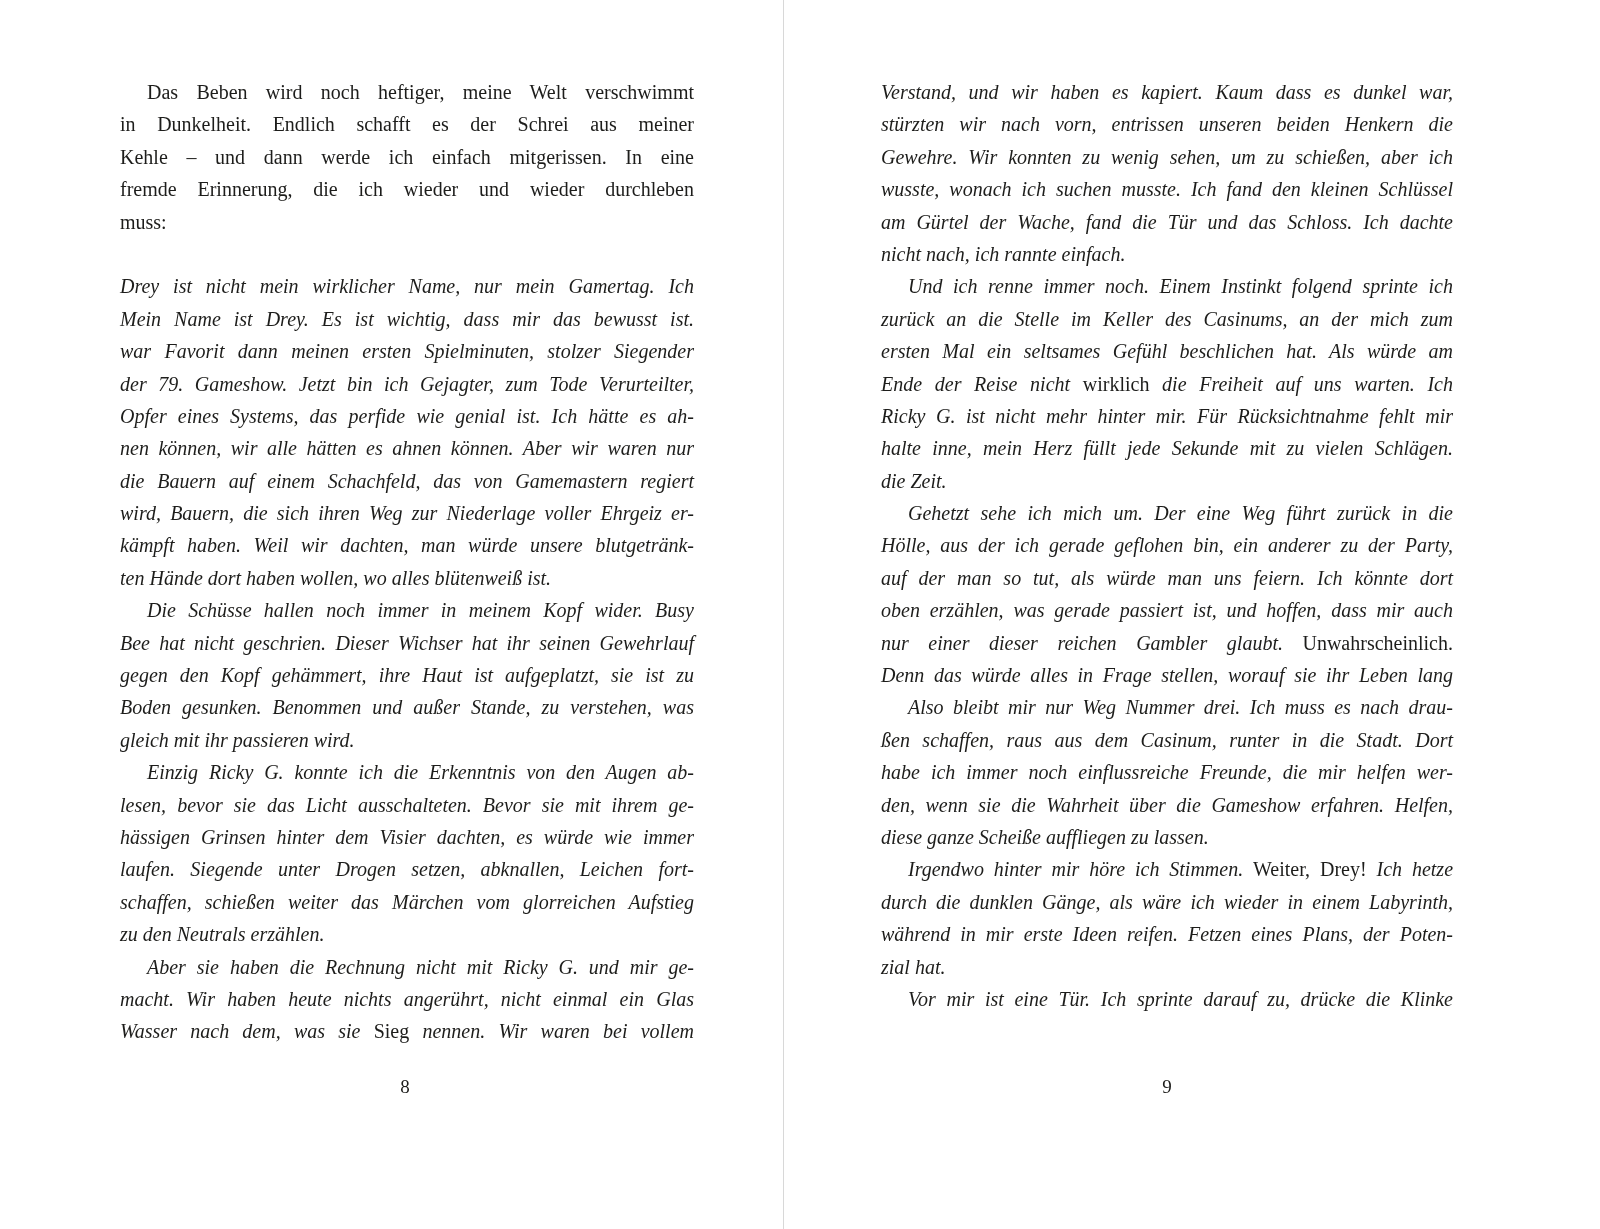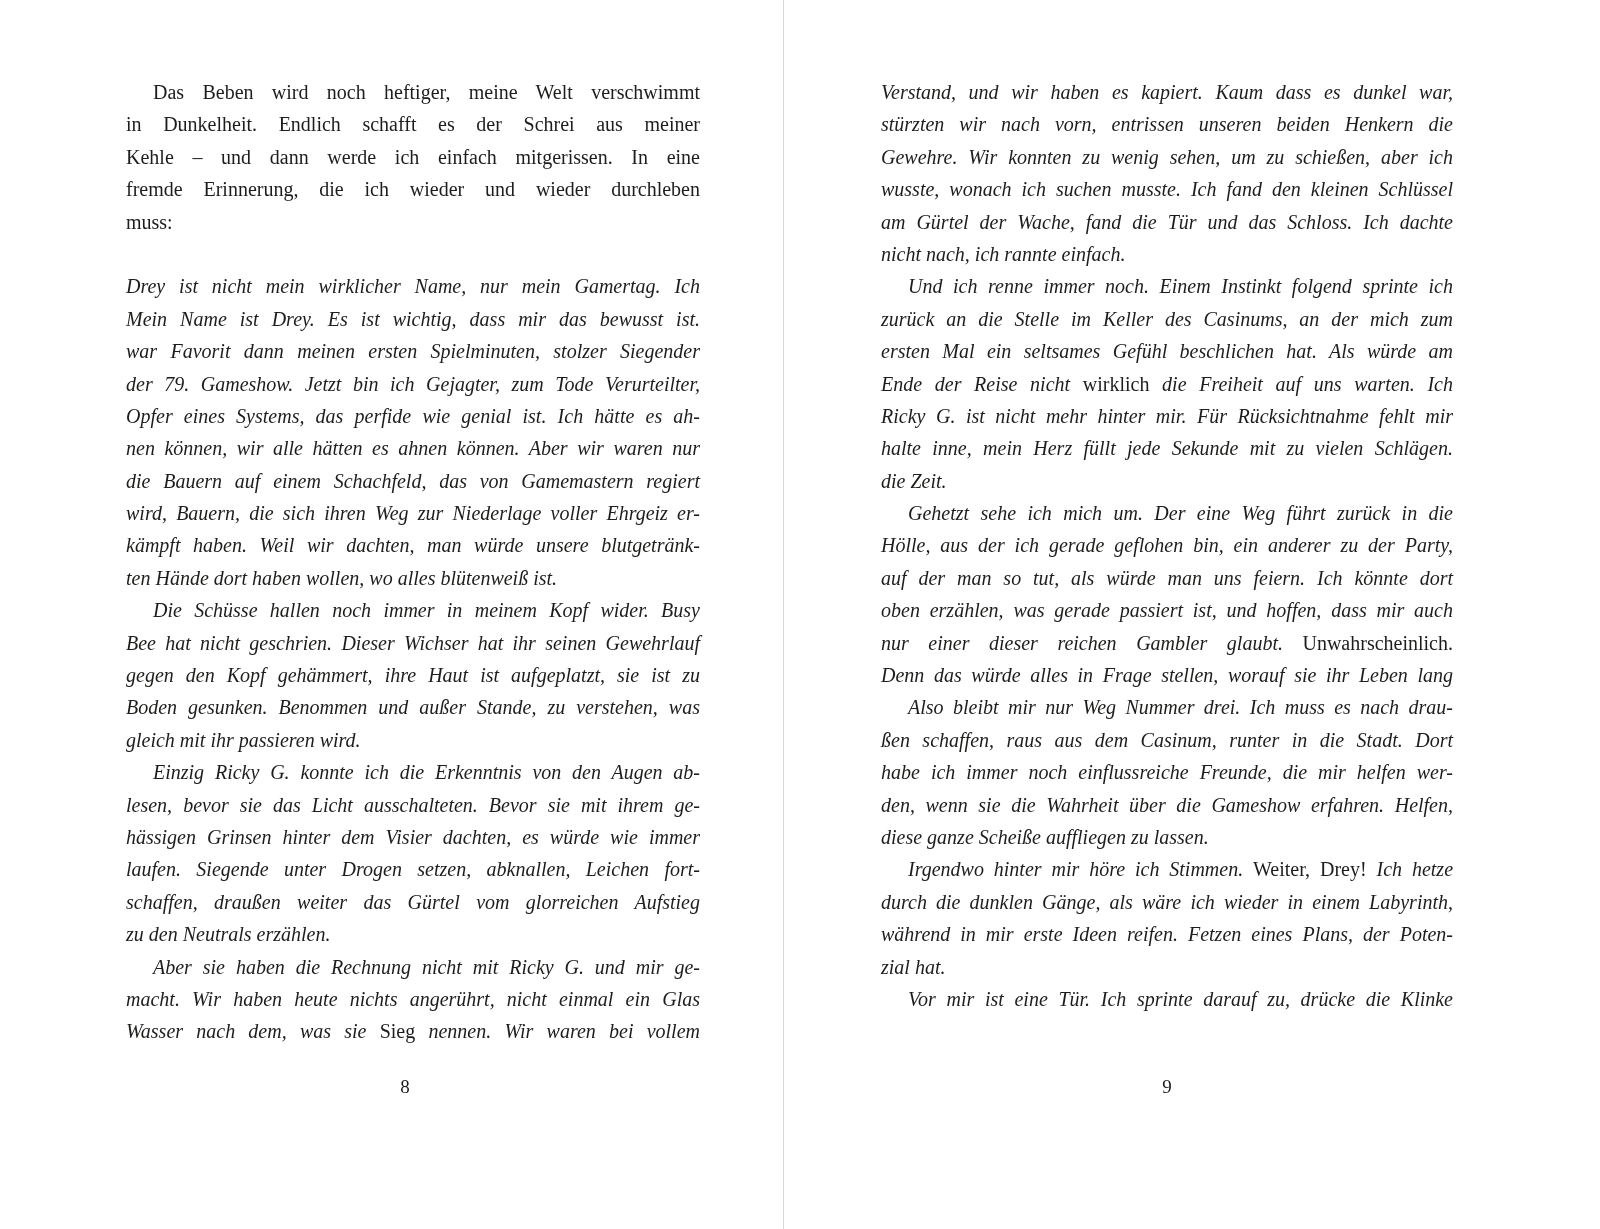--- a/index.html
+++ b/index.html
@@ -16,21 +16,21 @@
   .page-left { width: 783px; }
   .gutter { width: 1px; height: 100%; background: #d8d8d8; }
   .page-right { flex: 1; }
 
   .text-block {
     position: absolute;
     top: 76px;
     font-size: 20px;
     line-height: 32.4px;
   }
-  .page-left  .text-block { left: 126px; width: 574px; }
+  .page-left  .text-block { left: 120px; width: 574px; }
   .page-right .text-block { left: 97px;  width: 572px; }
 
   .para.italic { font-style: italic; }
   .para.roman  { font-style: normal; }
   .para .rm    { font-style: normal; }
   .para.gap-before { margin-top: 32.4px; }
 
   .line {
     height: 32.4px;
     text-align: justify;
@@ -81,21 +81,21 @@
           <div class="line">Bee hat nicht geschrien. Dieser Wichser hat ihr seinen Gewehrlauf</div>
           <div class="line">gegen den Kopf gehämmert, ihre Haut ist aufgeplatzt, sie ist zu</div>
           <div class="line">Boden gesunken. Benommen und außer Stande, zu verstehen, was</div>
           <div class="line last">gleich mit ihr passieren wird.</div>
         </div>
         <div class="para italic">
           <div class="line indent">Einzig Ricky G. konnte ich die Erkenntnis von den Augen ab-</div>
           <div class="line">lesen, bevor sie das Licht ausschalteten. Bevor sie mit ihrem ge-</div>
           <div class="line">hässigen Grinsen hinter dem Visier dachten, es würde wie immer</div>
           <div class="line">laufen. Siegende unter Drogen setzen, abknallen, Leichen fort-</div>
-          <div class="line">schaffen, draußen weiter das Gürtel vom glorreichen Aufstieg</div>
+          <div class="line">schaffen, schießen weiter das Märchen vom glorreichen Aufstieg</div>
           <div class="line last">zu den Neutrals erzählen.</div>
         </div>
         <div class="para italic">
           <div class="line indent">Aber sie haben die Rechnung nicht mit Ricky G. und mir ge-</div>
           <div class="line">macht. Wir haben heute nichts angerührt, nicht einmal ein Glas</div>
           <div class="line">Wasser nach dem, was sie <span class="rm">Sieg</span> nennen. Wir waren bei vollem</div>
         </div>
       </div>
     <div class="page-number">8</div>
   </div>

